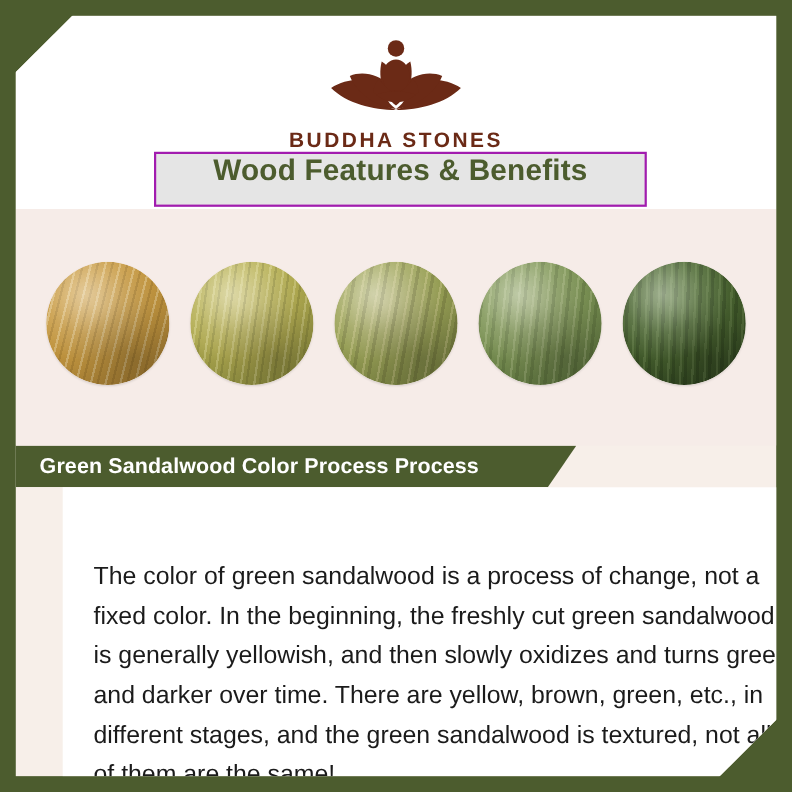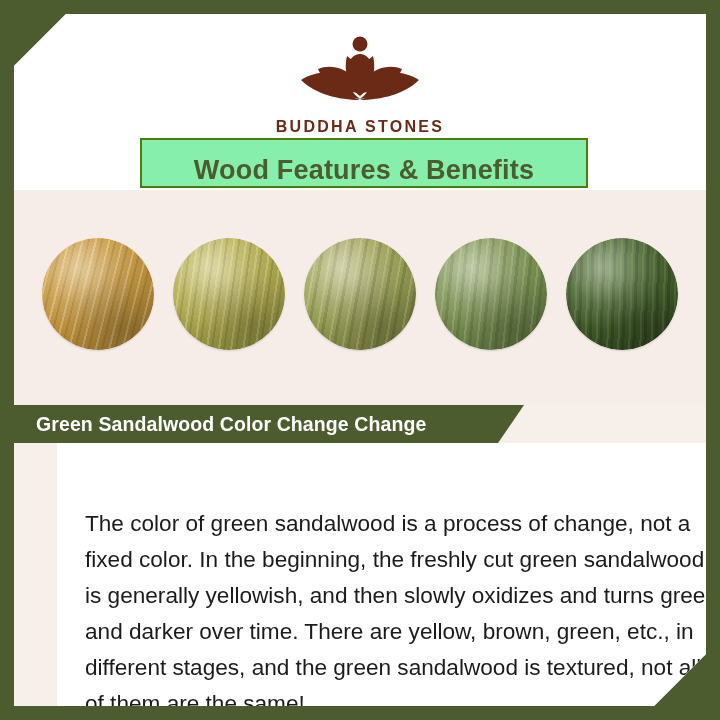--- a/index.html
+++ b/index.html
@@ -63,37 +63,37 @@
     top: 14px;
     width: 692px;
     text-align: center;
   }
   .logo-mark {
     display: block;
     margin: 0 auto;
   }
   .brand-name {
     margin-top: 2px;
-    font-size: 16px;
+    font-size: 19px;
     letter-spacing: 2.3px;
     color: #6b2a16;
     font-weight: 700;
     font-family: "Liberation Sans", sans-serif;
   }
 
   .title-band {
     position: absolute;
     left: 126px;
     top: 124px;
     width: 444px;
     height: 46px;
-    background: #86efac;
-    border: 2px solid #4d7c0f;
+    background: #e5e5e5;
+    border: 2px solid #a21caf;
     display: flex;
-    align-items: flex-end;
+    align-items: flex-start;
     justify-content: center;
   }
   .title-band .title-text {
     font-size: 27px;
     font-weight: 700;
     color: #4c5c2e;
     letter-spacing: 0.2px;
     font-family: "Liberation Sans", sans-serif;
   }
 
@@ -258,21 +258,21 @@
             radial-gradient(circle at 42% 30%, #66834a 0%, #46602e 55%, #27391b 100%);"></div>
           <div class="grain" style="opacity:.5; background:
             repeating-linear-gradient(92deg, rgba(152,178,118,0.45) 0px, rgba(152,178,118,0.45) 2px, rgba(0,0,0,0) 2px, rgba(0,0,0,0) 4px, rgba(25,40,16,0.5) 4px, rgba(25,40,16,0.5) 7px, rgba(0,0,0,0) 7px, rgba(0,0,0,0) 11px);"></div>
           <div class="sheen"></div>
         </div>
 
       </div>
     </div>
 
     <div class="section-bar">
-      <span class="section-text">Green Sandalwood Color Change Change</span>
+      <span class="section-text">Green Sandalwood Color Process Process</span>
     </div>
 
     <div class="body-card">
       <p class="body-text">The color of green sandalwood is a process of change, not a fixed color. In the beginning, the freshly cut green sandalwood is generally yellowish, and then slowly oxidizes and turns green and darker over time. There are yellow, brown, green, etc., in different stages, and the green sandalwood is textured, not all of them are the same!</p>
     </div>
 
   </div>
 </div>
 
 </body></html>

